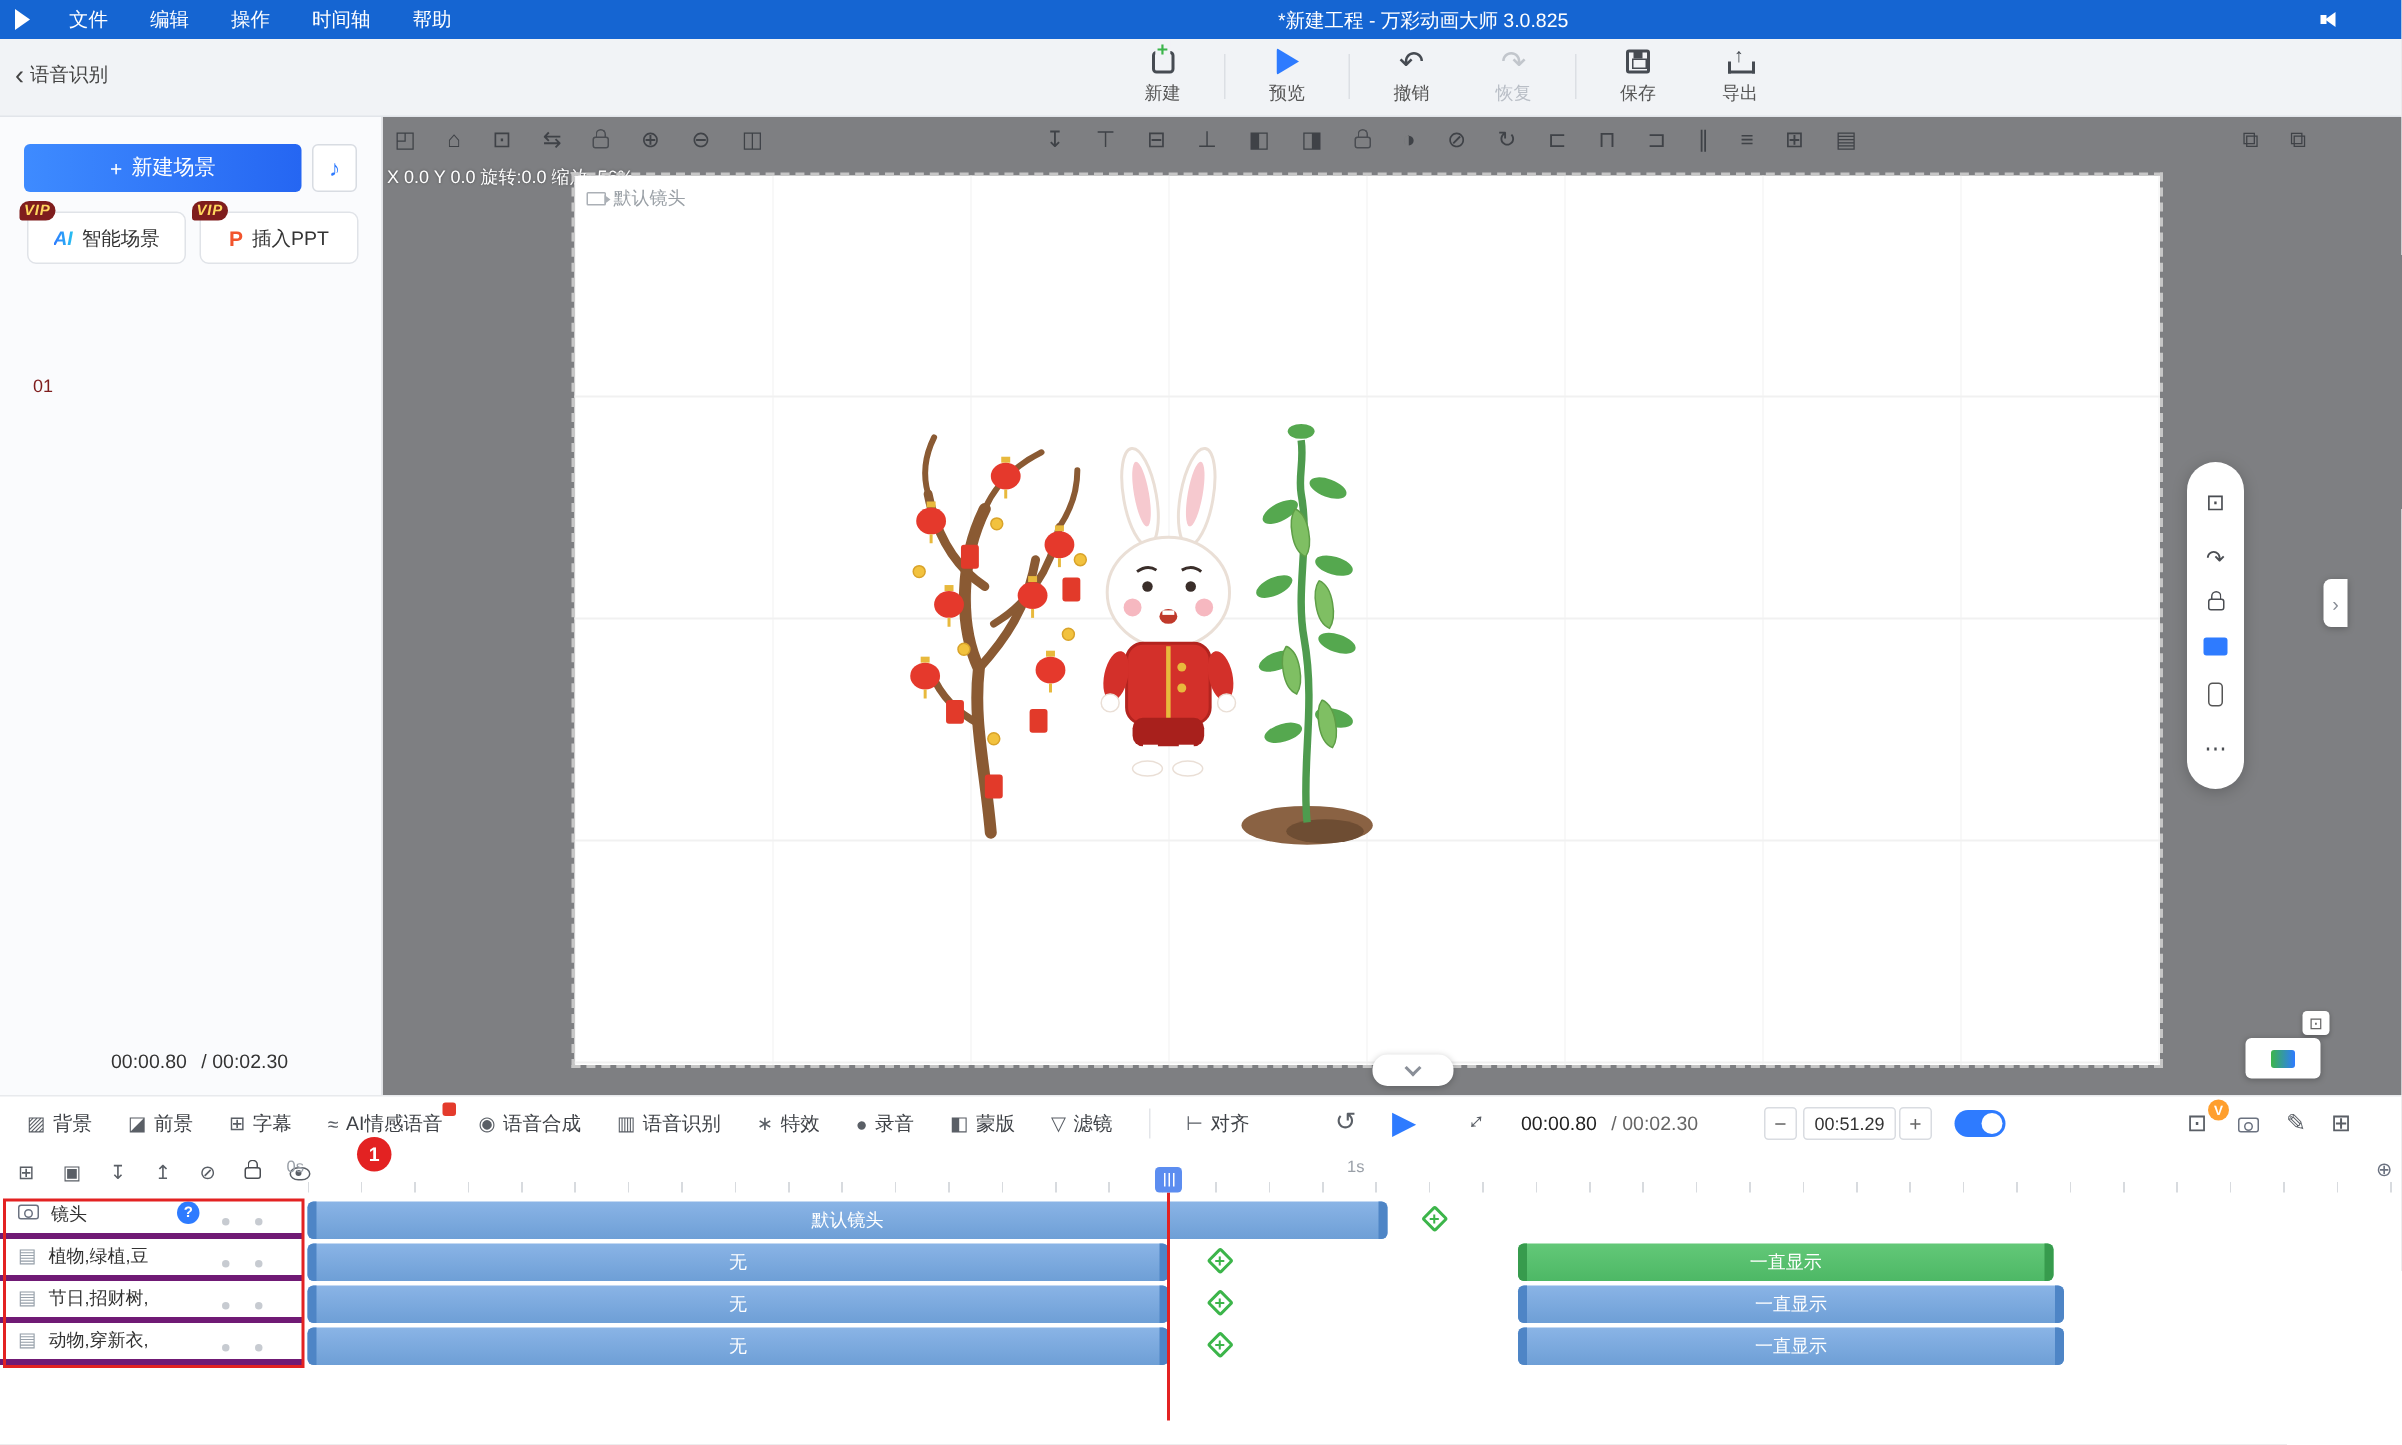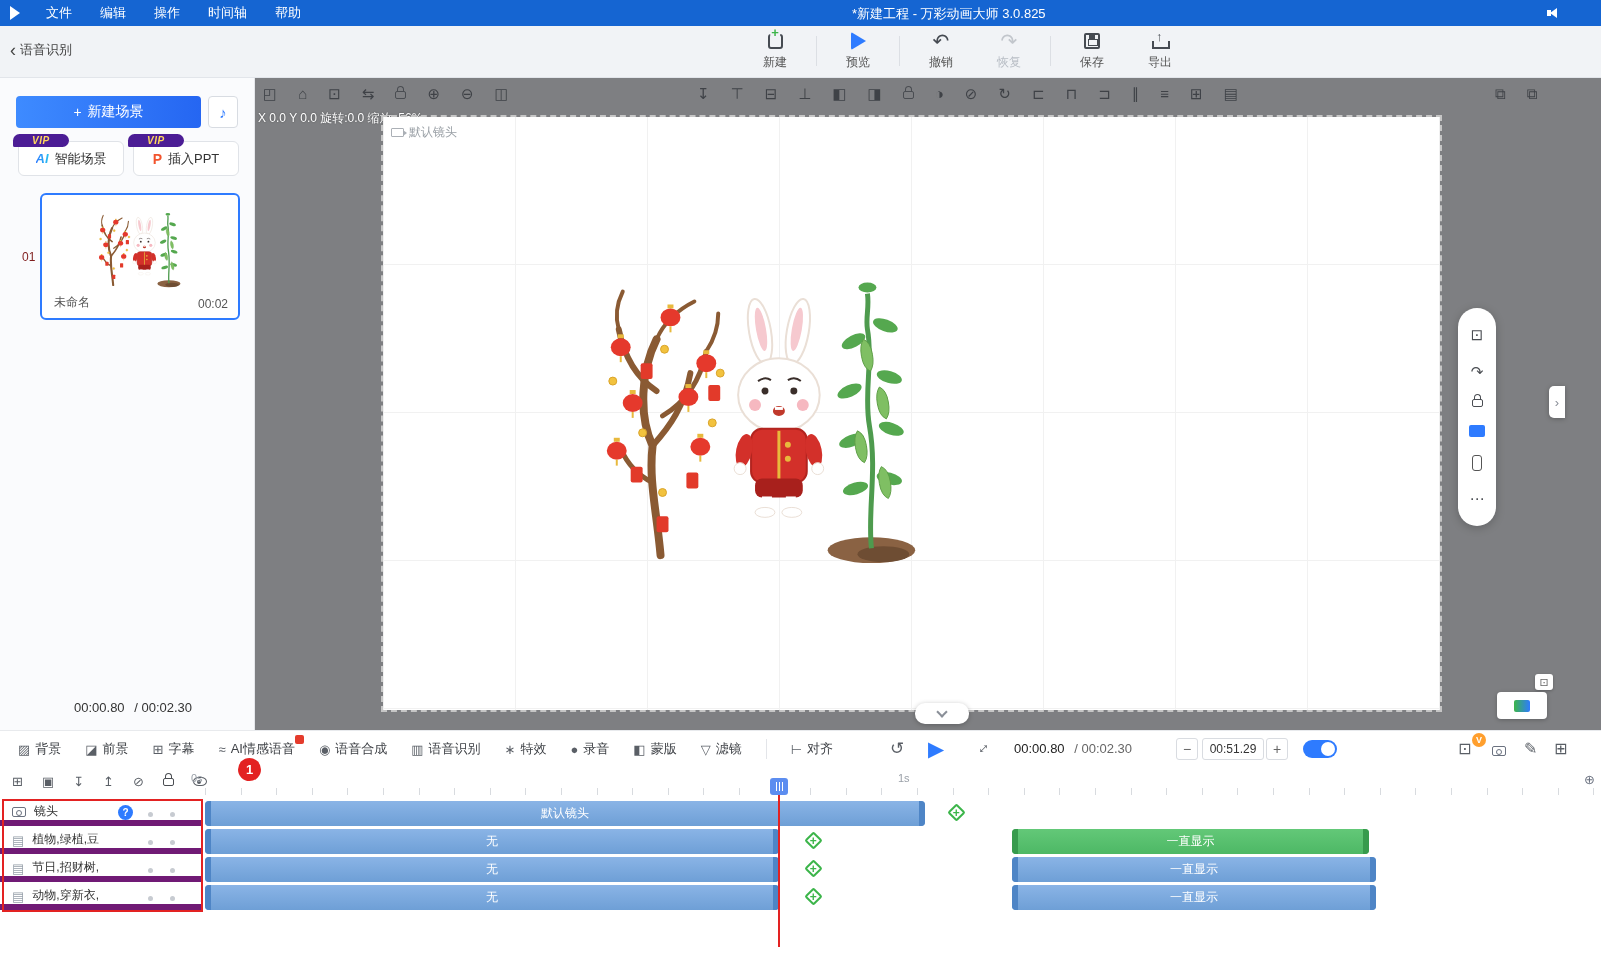--- a/index.html
+++ b/index.html
@@ -31,21 +31,21 @@
 .ic-save:before{content:"";position:absolute;left:3px;top:-1px;width:6px;height:5px;background:#464B52}
 .ic-save:after{content:"";position:absolute;left:2px;bottom:1px;width:8px;height:5px;border:1.5px solid #464B52}
 .ic-export{width:16px;height:16px;position:relative}
 .ic-export:before{content:"↑";position:absolute;left:4px;top:-4px;font-size:13px;font-weight:bold;color:#464B52}
 .ic-export:after{content:"";position:absolute;left:0;bottom:0;width:14px;height:6px;border:2px solid #464B52;border-top:none}
 
 .sidebar{position:absolute;left:0;top:78px;width:255px;height:652px;background:#FAFBFD;border-right:1px solid #E5E7EB;z-index:20}
 .btn-newscene{position:absolute;left:16px;top:18px;width:185px;height:32px;background:linear-gradient(90deg,#3E8BFF,#2566F2);border-radius:4px;color:#fff;font-size:14px;display:flex;align-items:center;justify-content:center;gap:6px;cursor:pointer}
 .btn-music{position:absolute;left:208px;top:18px;width:30px;height:32px;background:#fff;border:1px solid #D8DCE2;border-radius:4px;color:#2E7BFF;font-size:15px;display:flex;align-items:center;justify-content:center;cursor:pointer}
 .vipbtn{position:absolute;top:63px;width:106px;height:35px;background:#fff;border:1px solid #E0E3E8;border-radius:6px;display:flex;align-items:center;justify-content:center;gap:6px;font-size:13px;color:#333;cursor:pointer}
-.vipbadge{position:absolute;top:-8px;left:-6px;background:#4c1d95;color:#FFD75E;font-size:10px;font-style:italic;font-weight:bold;padding:1px 19px;border-radius:8px 8px 8px 2px;letter-spacing:.5px}
+.vipbadge{position:absolute;top:-8px;left:-6px;background:#7f1d1d;color:#FFD75E;font-size:10px;font-style:italic;font-weight:bold;padding:1px 3px;border-radius:8px 8px 8px 2px;letter-spacing:.5px}
 .ai-ic{font-weight:bold;font-style:italic;font-size:13px;background:linear-gradient(90deg,#2E7BFF,#27C2F0);-webkit-background-clip:text;background-clip:text;color:transparent}
 .ppt-ic{font-weight:bold;font-size:14px;color:#F2542D}
 .scene-item{position:absolute;left:40px;top:115px;width:200px;height:127px;background:#fff;border:2px solid #2E7BFF;border-radius:6px;cursor:pointer}
 .scene-index{position:absolute;left:22px;top:172px;font-size:12px;color:#7f1d1d}
 .scene-name{position:absolute;left:12px;bottom:7px;font-size:12px;color:#555}
 .scene-dur{position:absolute;right:10px;bottom:7px;font-size:12px;color:#555}
 .side-time{position:absolute;left:74px;top:622px;font-size:13px;color:#333}
 .side-time .tt{color:#333;margin-left:6px}
 
 .canvas-area{position:absolute;left:255px;top:78px;width:1346px;height:652px;background:#7E7F82;overflow:hidden}
@@ -90,21 +90,21 @@
 .toggle{position:absolute;left:1303px;top:9px;width:34px;height:18px;background:#2E7BFF;border-radius:9px;cursor:pointer}
 .toggle:before{content:"";position:absolute;right:2px;top:2px;width:14px;height:14px;background:#fff;border-radius:50%}
 .vbadge{position:absolute;left:1472px;top:2px;width:14px;height:14px;background:#FF9F2E;border-radius:50%;color:#fff;font-size:9px;font-weight:bold;display:flex;align-items:center;justify-content:center}
 .bricon{position:absolute;top:8px;font-size:16px;color:#5a5f66;cursor:pointer}
 
 .timeline{position:absolute;left:0;top:766px;width:1601px;height:197px;background:#fff}
 .tl-icons{position:absolute;left:12px;top:8px;display:flex;gap:19px;align-items:center;color:#5a5f66;font-size:13px}
 .tl-icons span{cursor:pointer}
 .ruler-label{position:absolute;top:6px;font-size:11px;color:#9AA0A8}
 .ticks{position:absolute;left:205px;top:22px;width:1390px;height:7px;background:repeating-linear-gradient(90deg,#D8DBDF 0 1px,transparent 1px 35.6px)}
-.thead{position:absolute;left:0;width:202px;height:25px;background:#fff;display:flex;align-items:flex-end;border-bottom:6px solid #701a75}
+.thead{position:absolute;left:0;width:202px;height:25px;background:#fff;display:flex;align-items:flex-start;border-bottom:4px solid #701a75}
 .thead .tname{font-size:12px;color:#333;margin-left:8px;white-space:nowrap;overflow:hidden;max-width:96px}
 .thead .ticon{margin-left:12px;color:#97A0AA;font-size:13px}
 .helpq{position:absolute;left:118px;width:15px;height:15px;background:#2E7BFF;border-radius:50%;color:#fff;font-size:10px;font-weight:bold;display:flex;align-items:center;justify-content:center;cursor:pointer}
 .hdot{position:absolute;width:5px;height:5px;background:#C7CBD1;border-radius:50%;cursor:pointer}
 .clip{position:absolute;height:25px;border-radius:4px;display:flex;align-items:center;justify-content:center;color:#fff;font-size:12px;cursor:grab}
 .clip.blue{background:linear-gradient(180deg,#8AB4E6,#6E9FD6)}
 .clip.blue:before,.clip.blue:after{content:"";position:absolute;top:0;bottom:0;width:6px;background:#4E85C6}
 .clip.green{background:linear-gradient(180deg,#63C878,#4DB865)}
 .clip.green:before,.clip.green:after{content:"";position:absolute;top:0;bottom:0;width:6px;background:#379B4D}
 .clip:before{left:0;border-radius:4px 0 0 4px}
@@ -309,27 +309,20 @@
       <span class="vipbadge">VIP</span>
       <span class="ai-ic">AI</span>
       <span>智能场景</span>
     </div>
     <div class="vipbtn" style="left:133px">
       <span class="vipbadge">VIP</span>
       <span class="ppt-ic">P</span>
       <span>插入PPT</span>
     </div>
     <span class="scene-index">01</span>
-    <div class="scene-item">
-      <svg style="position:absolute;left:25px;top:2px;width:146px;height:92px">
-          <use href="#scene-art"></use>
-        </svg>
-      <span class="scene-name">未命名</span>
-      <span class="scene-dur">00:02</span>
-    </div>
     <div class="side-time">
       <span>00:00.80</span>
       <span class="tt">/ 00:02.30</span>
     </div>
   </div>
 
   <div class="canvas-area">
     <div class="ctb" style="left:8px">
       <span>◰</span>
       <span>⌂</span>

